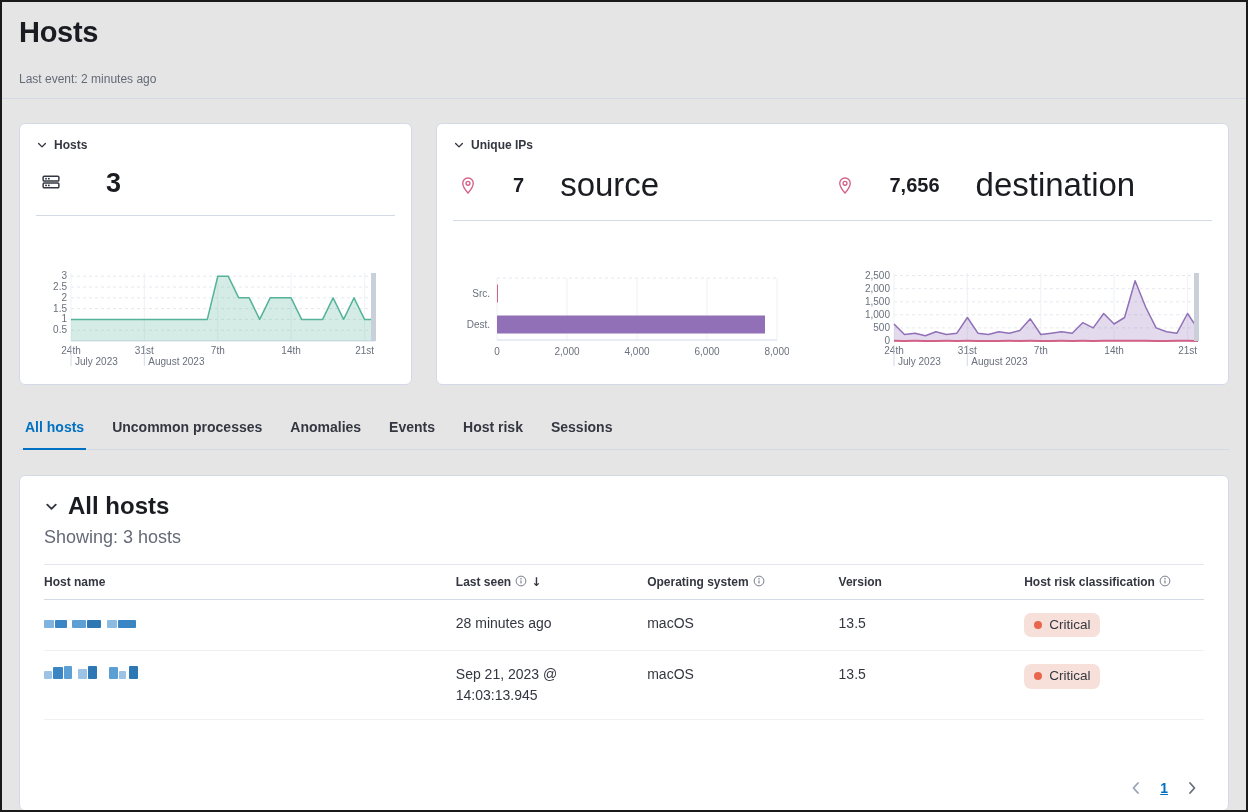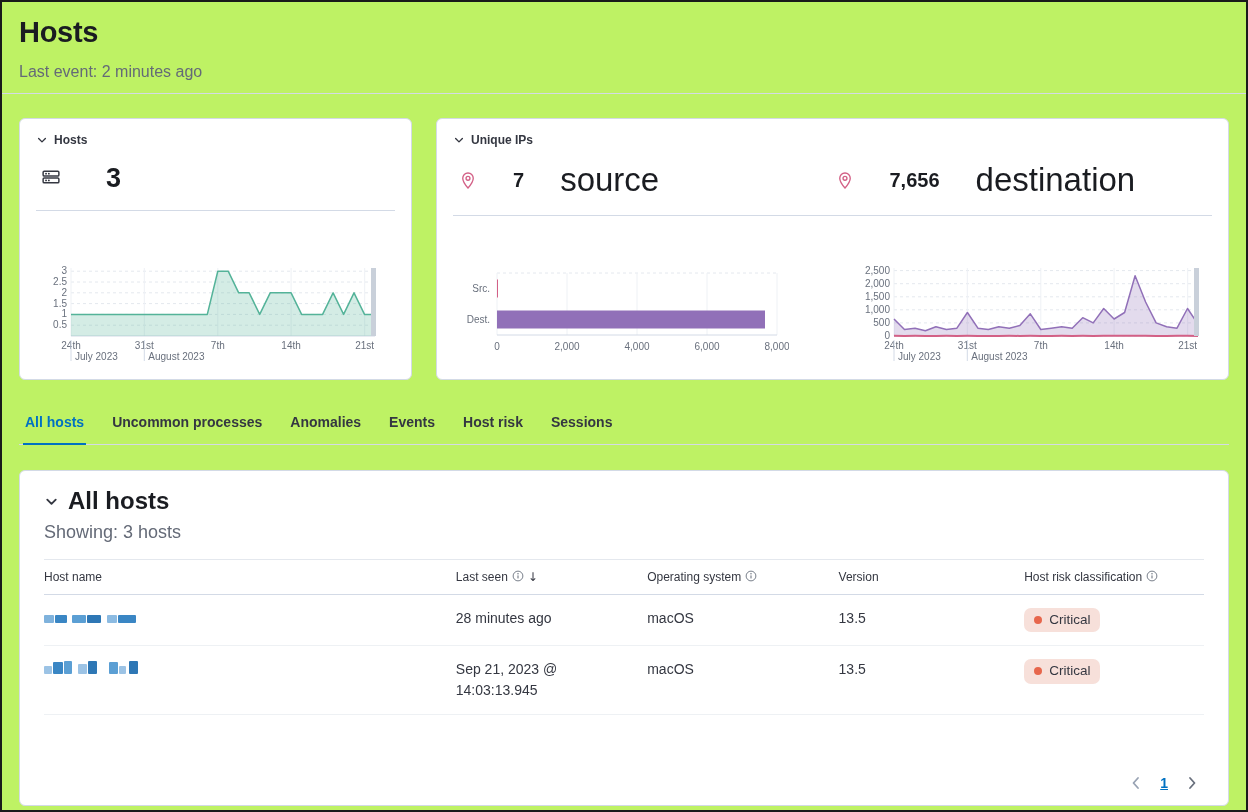--- a/index.html
+++ b/index.html
@@ -1,21 +1,21 @@
 <!DOCTYPE html>
 <html><head>
 <meta charset="utf-8">
 <style>
   *{box-sizing:border-box;margin:0;padding:0}
   html,body{background:#fff}
   body{font-family:"Liberation Sans",sans-serif;color:#343741}
-  .page{width:1248px;height:812px;border:2px solid #1a1a1a;background:#bef264;overflow:hidden;position:relative}
+  .page{width:1248px;height:812px;border:2px solid #1a1a1a;background:#e5e5e5;overflow:hidden;position:relative}
   .page-header{padding:14px 17px 12px;border-bottom:1px solid #d3dae6}
   h1{font-size:29px;font-weight:700;color:#1a1c21;letter-spacing:-.3px}
-  .last-event{margin-top:14px;font-size:16px;color:#646a77}
+  .last-event{margin-top:23px;font-size:12px;color:#646a77}
   .kpi-row{display:flex;gap:24px;margin:24px 17px 0}
   .panel{border:1px solid #d3dae6;border-radius:6px;background:#fff}
   .kpi-panel{height:262px;padding:14px 16px;display:flex;flex-direction:column}
   .hosts-kpi{width:393px;flex:none}
   .ips-kpi{flex:1}
   .panel-header{display:flex;align-items:center;gap:6px;font-size:12px;font-weight:700;color:#343741;cursor:pointer;background:none;border:none}
   .chev{display:inline-flex;color:#343741}
   .metric-row{display:flex;align-items:center;gap:46px;margin:16px 0 0 6px}
   .big-number{font-size:27px;font-weight:700;color:#1a1c21}
   .metric-divider{border:none;border-top:1px solid #d3dae6;margin:16px 0 0}
@@ -28,21 +28,21 @@
   .ips-charts{margin-top:auto;display:flex;justify-content:space-between;padding:0 4px}
   svg text{font-size:10px;fill:#69707d;font-family:"Liberation Sans",sans-serif}
   .tabs{display:flex;gap:24px;margin:26px 17px 0;border-bottom:1px solid #d3dae6;padding:0 4px}
   .tab{background:none;border:none;font-family:inherit;font-size:14px;font-weight:700;color:#343741;padding:8px 2px 13px;cursor:pointer;border-bottom:2px solid transparent;margin-bottom:-1px}
   .tab.active{color:#0071c2;border-bottom-color:#0071c2}
   .table-panel{margin:25px 17px 0;padding:16px 24px 6px;min-height:336px;display:flex;flex-direction:column}
   .table-title-row{display:flex;align-items:center;gap:9px;cursor:pointer}
   .table-title-row h2{font-size:24px;font-weight:700;color:#1a1c21}
   .showing{margin-top:7px;font-size:18px;color:#646a77}
   table{width:100%;border-collapse:collapse;table-layout:fixed;margin-top:16px}
-  th{font-size:12px;font-weight:400;color:#343741;text-align:left;padding:10px 8px 10px 0;border-top:1px solid #e4e8ee;border-bottom:1px solid #d3dae6;white-space:nowrap}
+  th{font-size:12px;font-weight:700;color:#343741;text-align:left;padding:10px 8px 10px 0;border-top:1px solid #e4e8ee;border-bottom:1px solid #d3dae6;white-space:nowrap}
   .col-label{margin-right:4px}
   .info-icon{display:inline-flex;vertical-align:-1px;margin-right:4px}
   .sort-arrow{font-size:12px;color:#343741;font-family:"DejaVu Sans",sans-serif}
   td{font-size:14px;color:#343741;padding:13px 8px 13px 0;border-bottom:1px solid #eef1f4;vertical-align:top;line-height:1.5}
   .redacted-name{display:inline-flex;align-items:flex-end;height:15px}
   .red-block{display:inline-block;border-radius:1px}
   .risk-badge{display:inline-flex;align-items:center;gap:7px;font-size:13.5px;color:#343741;padding:2px 10px;border-radius:7px}
   .risk-badge .dot{width:8px;height:8px;border-radius:50%;flex:none}
   .risk-badge.plain{padding-left:0}
   .pagination{margin-top:auto;display:flex;justify-content:flex-end;align-items:center;gap:4px;padding:10px 0 4px}

